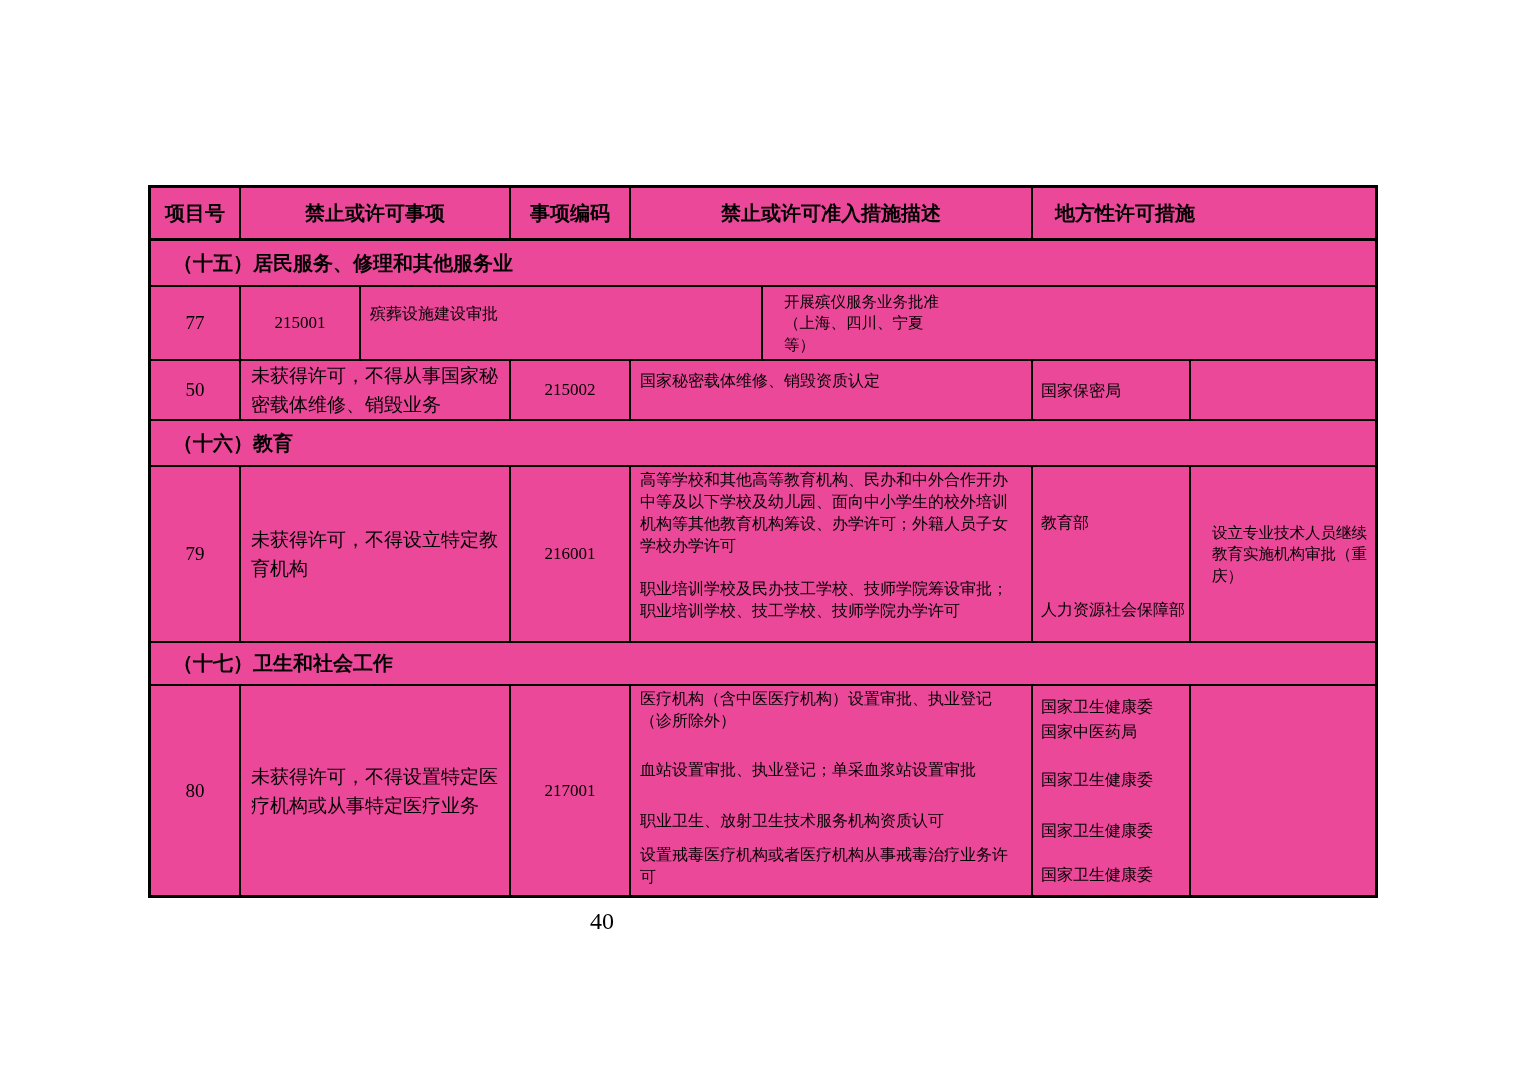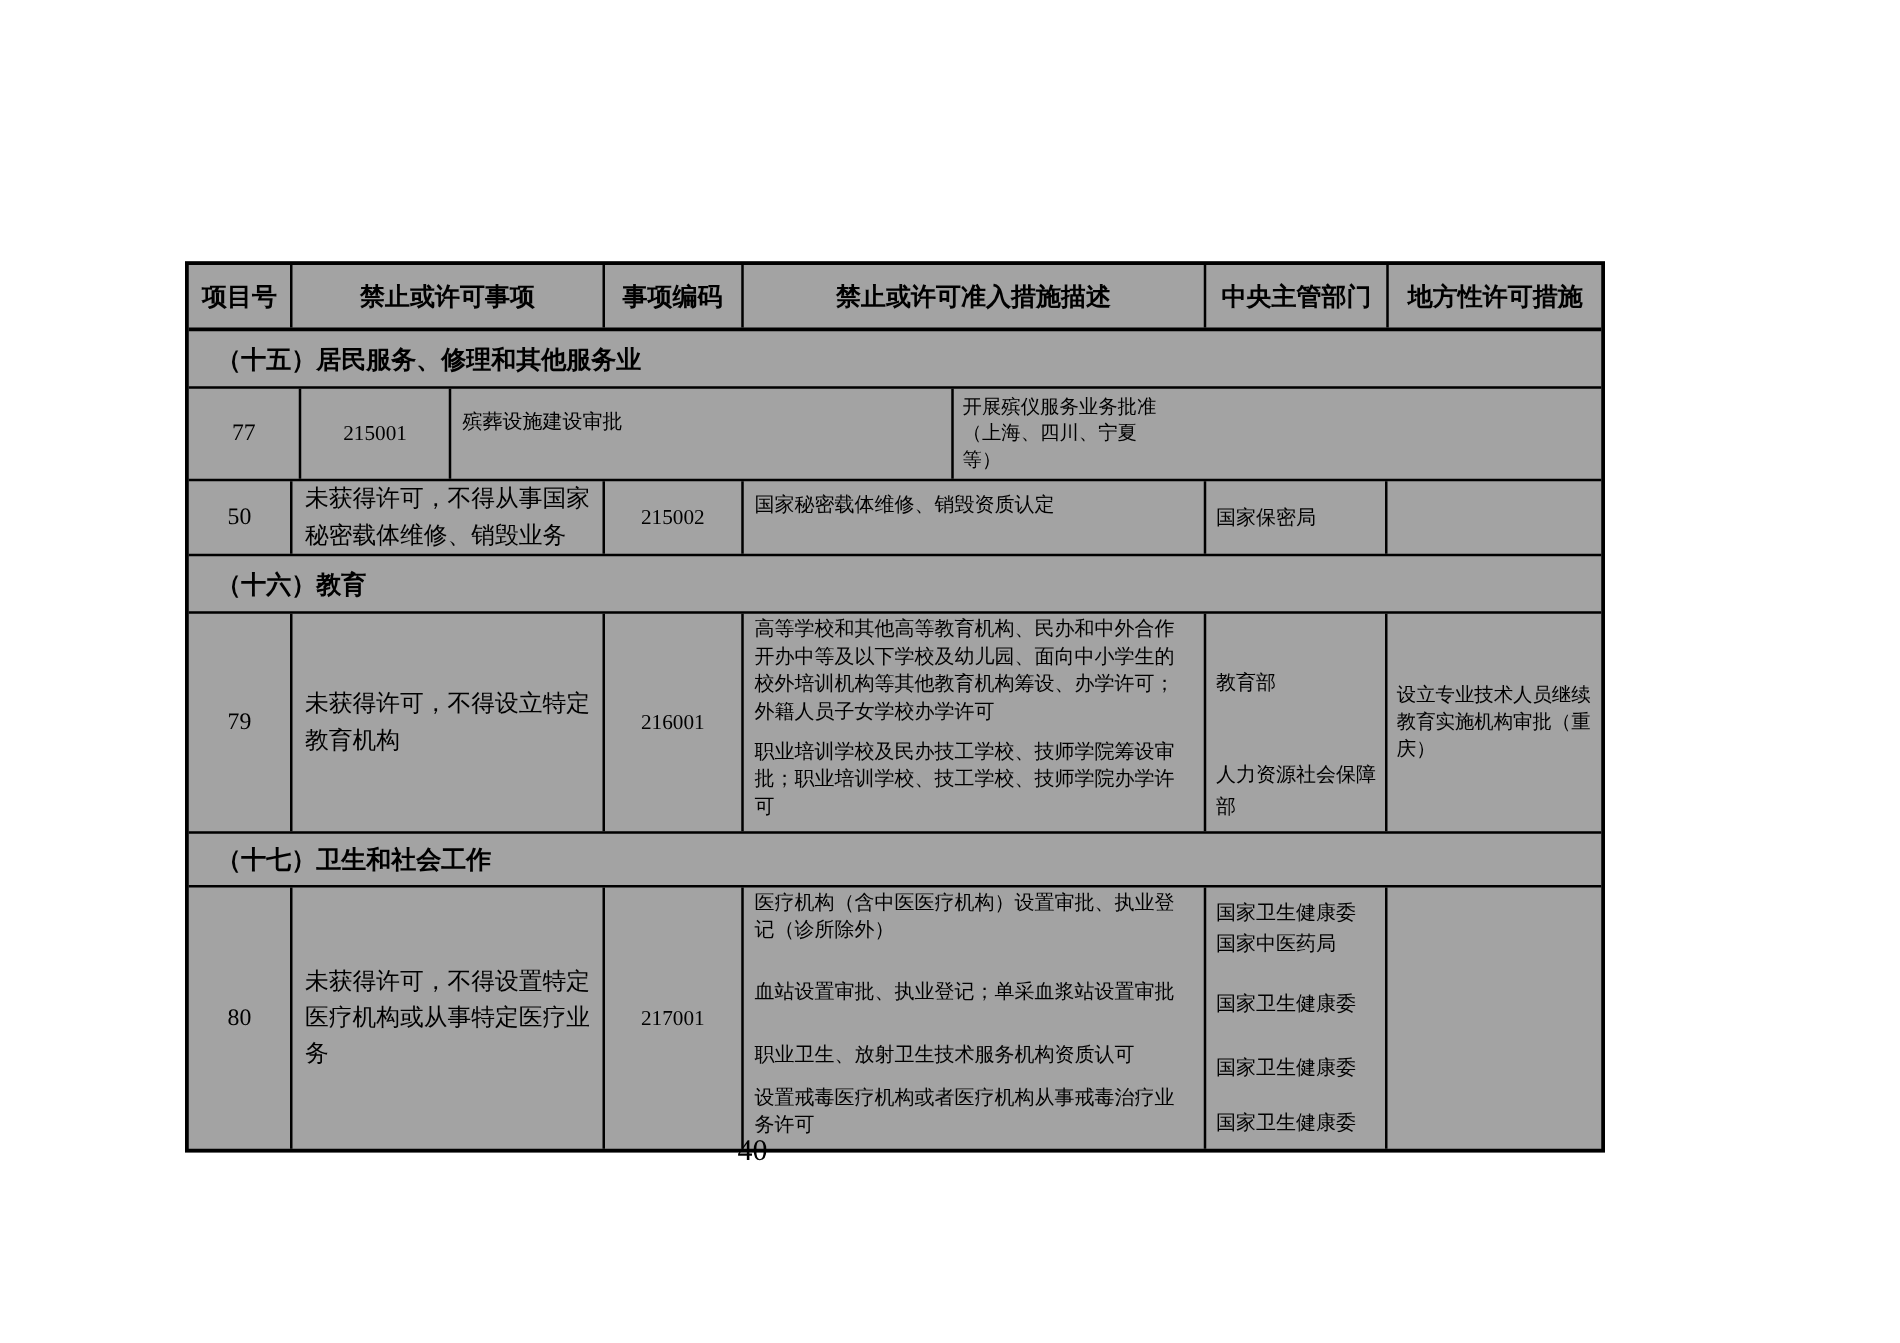--- a/index.html
+++ b/index.html
@@ -1,37 +1,37 @@
 <!DOCTYPE html>
 <html><head>
 <meta charset="utf-8">
 <style>
   * { margin:0; padding:0; box-sizing:border-box; }
   html,body { width:1520px; height:1074px; background:#ffffff; overflow:hidden;
               font-family:"Liberation Serif","DejaVu Serif",serif; color:#000; }
   .page { position:relative; width:1520px; height:1074px; background:#fff; }
 
-  .doc-table { position:absolute; left:148px; top:185px; width:1136px;
-               border:3px solid #000; background:#a3a3a3;margin-top:24px; }
+  .doc-table { position:absolute; left:148px; top:185px; width:1230px;
+               border:3px solid #000; background:#ec4899; }
 
   .row { display:flex; width:100%; border-bottom:2px solid #000; }
   .row:last-child { border-bottom:none; }
 
   .cell { border-right:2px solid #000; overflow:hidden; }
   .cell:last-child { border-right:none; }
 
   .c-no     { width:90px;  display:flex; align-items:center; justify-content:center;
               font-size:19px; }
   .c-matter { width:270px; display:flex; align-items:center; padding:4px 6px 4px 10px;
               font-size:19px; line-height:29px; }
   .c-code   { width:120px; display:flex; align-items:center; justify-content:center;
               font-size:17px; }
   .c-desc   { width:402px; display:flex; flex-direction:column; }
   .c-dept   { width:158px; display:flex; flex-direction:column; }
-  .c-local  { width:184px; display:flex; align-items:center; padding:4px 8px 4px 7px;
+  .c-local  { width:184px; display:flex; align-items:center; padding:4px 8px 4px 21px;
               font-size:15.5px; line-height:21.5px; }
 
   .item { display:flex; align-items:center; width:100%; }
   .c-desc .item { padding:2px 10px 20px 9px; font-size:16px; line-height:22px; }
   .c-dept .item { padding:2px 4px 2px 8px; font-size:16px; line-height:25px;
                   white-space:pre-line; }
 
   .header-row .cell { display:flex; align-items:center; justify-content:center;
                       font-size:20px; font-weight:bold; padding:4px 2px; }
   .header-row { border-bottom:3px solid #000; }
@@ -47,21 +47,20 @@
 
 <div class="page">
 
   <div class="doc-table">
 
     <div class="row header-row" style="height:53px">
       <div class="cell c-no">项目号</div>
       <div class="cell" style="width:270px">禁止或许可事项</div>
       <div class="cell" style="width:120px">事项编码</div>
       <div class="cell" style="width:402px">禁止或许可准入措施描述</div>
-      <div class="cell" style="width:158px">中央主管部门</div>
       <div class="cell" style="width:184px">地方性许可措施</div>
     </div>
 
     <div class="row section-row" style="height:46px">
       <div class="section-cell">（十五）居民服务、修理和其他服务业</div>
     </div>
 
     <div class="row" style="height:74px">
       <div class="cell c-no">77</div>
       <div class="cell c-code">215001</div>

